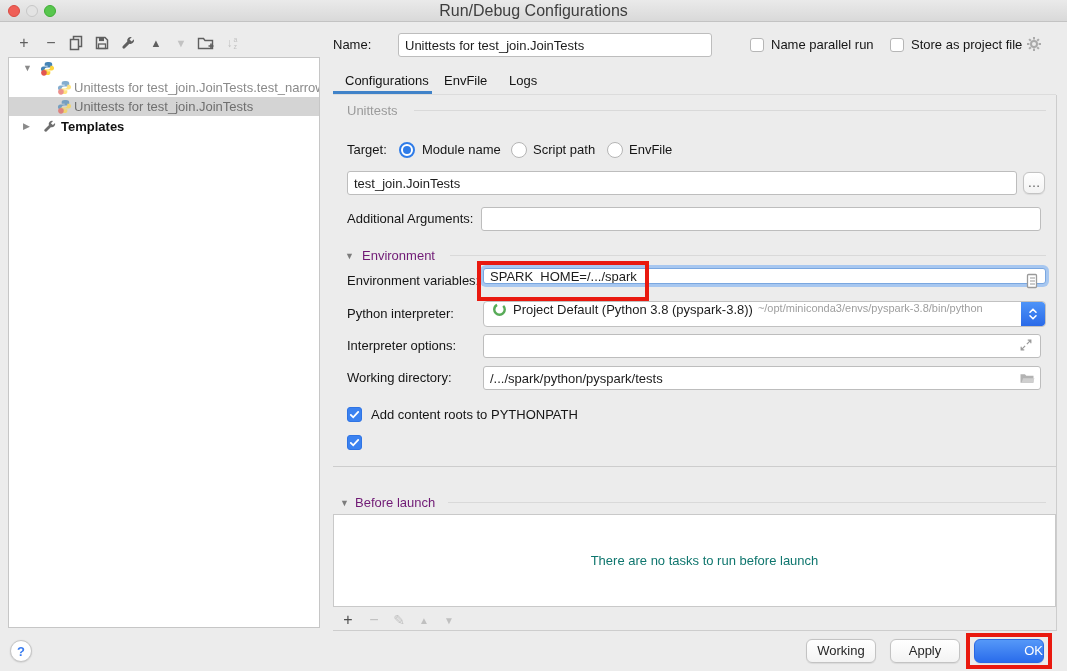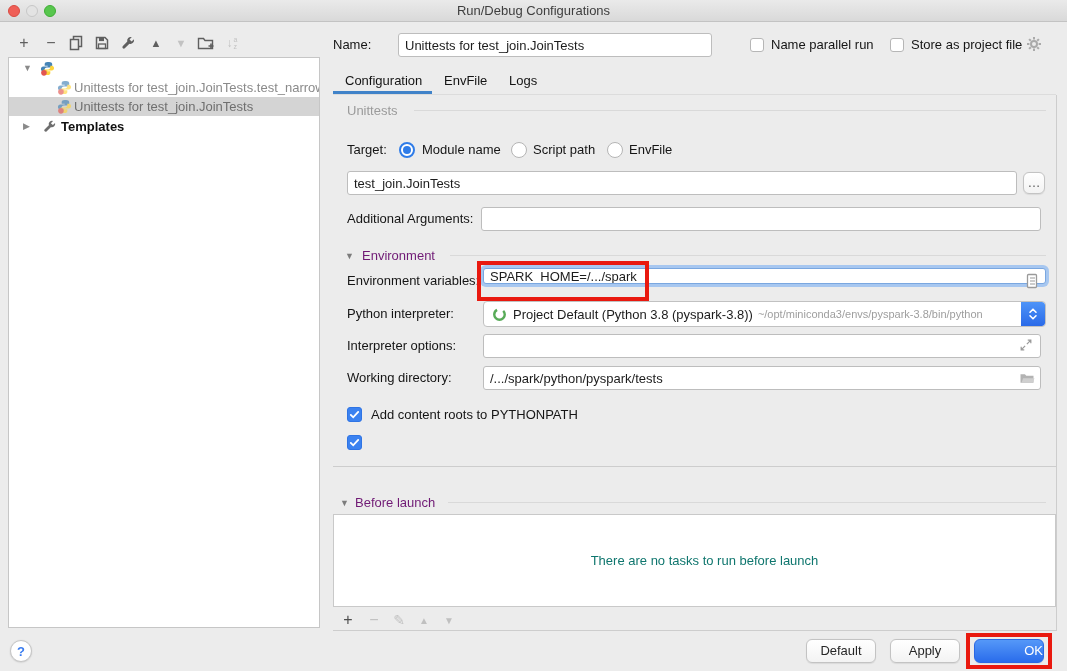--- a/index.html
+++ b/index.html
@@ -3,21 +3,21 @@
 <meta charset="utf-8">
 <style>
   * { margin:0; padding:0; box-sizing:border-box; }
   body { font-family:"Liberation Sans",sans-serif; background:#ececec; }
   #root { position:relative; width:1067px; height:671px; background:#ececec;
           font-size:13px; color:#1c1c1c; overflow:hidden; }
   .abs { position:absolute; }
   .titlebar { position:absolute; left:0; top:0; width:1067px; height:22px;
               background:linear-gradient(#eaeaea,#d9d9d9); border-bottom:1px solid #c3c3c3; }
   .title { position:absolute; left:0; right:0; top:0; height:22px; line-height:22px;
-           text-align:center; color:#3e3e3e; font-size:13px; }
+           text-align:center; color:#3e3e3e; font-size:16px; }
   .light { position:absolute; top:5px; width:12px; height:12px; border-radius:50%; }
   .tb-icon { position:absolute; top:33px; width:20px; height:20px; display:flex;
              align-items:center; justify-content:center; color:#5f5f5f; font-size:14px; }
   .tb-icon.dis { color:#c2c2c2; }
   .tree-panel { position:absolute; left:8px; top:57px; width:312px; height:571px;
                 background:#fff; border:1px solid #c6c6c6; overflow:hidden; }
   .tree-row { position:absolute; left:0; width:310px; height:19px; line-height:19px;
               white-space:nowrap; overflow:hidden; }
   .tree-row .lbl { vertical-align:top; }
   .expander { position:absolute; font-size:9px; color:#8a8a8a; top:0; }
@@ -42,21 +42,21 @@
   .sec-line { position:absolute; height:1px; background:#d9d9d9; }
   .sec-tri { position:absolute; font-size:9px; color:#7c7c7c; }
   .sec-lab { position:absolute; color:#701a75; }
   .btn { position:absolute; height:24px; width:70px; border-radius:6px;
          border:1px solid #c3c3c3; background:linear-gradient(#ffffff,#f3f3f3);
          font-size:13px; color:#262626; text-align:center; line-height:22px;
          box-shadow:0 0.5px 1px rgba(0,0,0,.08); }
   .btn.primary { background:linear-gradient(#5598f8,#2a6ceb); border-color:#2a68e4; color:#fff; }
   .red-box { position:absolute; border:4px solid #e9190f; z-index:9; pointer-events:none; }
   .combo { position:absolute; background:#fff; border:1px solid #c1c1c1; border-radius:4px;
-           display:flex; align-items:center; overflow:hidden; white-space:nowrap; }
+           display:flex; align-items:flex-start; overflow:hidden; white-space:nowrap; }
   .combo-btn { position:absolute; right:0; top:0; width:24px; height:24px;
                border-radius:0 3px 3px 0; background:linear-gradient(#4e94f8,#2a6ae8);
                display:flex; align-items:center; justify-content:center; }
   .bl-icon { position:absolute; width:18px; height:18px; display:flex; align-items:center;
              justify-content:center; color:#4e4e4e; font-size:14px; }
   .bl-icon.dis { color:#c0c0c0; }
   .vline { position:absolute; width:1px; background:#cdcdcd; }
   .hline { position:absolute; height:1px; background:#cdcdcd; }
 </style>
 </head>
@@ -167,21 +167,21 @@
           <line x1="1" y1="8" x2="3.4" y2="8"></line>
           <line x1="12.6" y1="8" x2="15" y2="8"></line>
           <line x1="3.1" y1="3.1" x2="4.8" y2="4.8"></line>
           <line x1="11.2" y1="11.2" x2="12.9" y2="12.9"></line>
           <line x1="3.1" y1="12.9" x2="4.8" y2="11.2"></line>
           <line x1="11.2" y1="4.8" x2="12.9" y2="3.1"></line>
         </g>
       </svg>
   </span>
 
-  <span class="tab" style="left:345px;">Configuration</span>
+  <span class="tab" style="left:345px;">Configurations</span>
   <span class="tab" style="left:444px;">EnvFile</span>
   <span class="tab" style="left:509px;">Logs</span>
   <div class="abs" style="left:333px;top:94px;width:723px;height:1px;background:#dcdcdc;"></div>
   <div class="abs" style="left:333px;top:91px;width:99px;height:3px;background:#4083c9;"></div>
 
   <div class="vline" style="left:1056px;top:95px;height:536px;"></div>
   <div class="hline" style="left:333px;top:466px;width:723px;"></div>
   <div class="hline" style="left:333px;top:630px;width:723px;"></div>
 
   <span class="abs" style="left:347px;top:103px;color:#9b9b9b;">Unittests</span>
@@ -277,18 +277,18 @@
   <div class="abs" style="left:333px;top:514px;width:723px;height:93px;background:#fff;border:1px solid #c9c9c9;display:flex;align-items:center;justify-content:center;">
     <span style="color:#0f766e;margin-left:20px;">There are no tasks to run before launch</span>
   </div>
   <span class="bl-icon" style="left:339px;top:611px;font-size:16px;">+</span>
   <span class="bl-icon dis" style="left:365px;top:611px;font-size:16px;">−</span>
   <span class="bl-icon dis" style="left:390px;top:611px;">✎</span>
   <span class="bl-icon dis" style="left:415px;top:611px;font-size:10px;">▲</span>
   <span class="bl-icon dis" style="left:440px;top:611px;font-size:10px;">▼</span>
 
   <button class="abs" style="left:10px;top:640px;width:22px;height:22px;border-radius:50%;background:#fff;border:1px solid #c6c6c6;color:#3a7cf0;font-weight:bold;font-size:13px;box-shadow:0 0.5px 1.5px rgba(0,0,0,.15);">?</button>
-  <button class="btn" style="left:806px;top:639px;">Default</button>
+  <button class="btn" style="left:806px;top:639px;">Working</button>
   <button class="btn" style="left:890px;top:639px;">Apply</button>
   <button class="btn primary" style="left:974px;top:639px;text-align:right;">OK</button>
   <div class="red-box" style="left:966px;top:633px;width:86px;height:36px;"></div>
 
 </div>
 
 </body></html>

